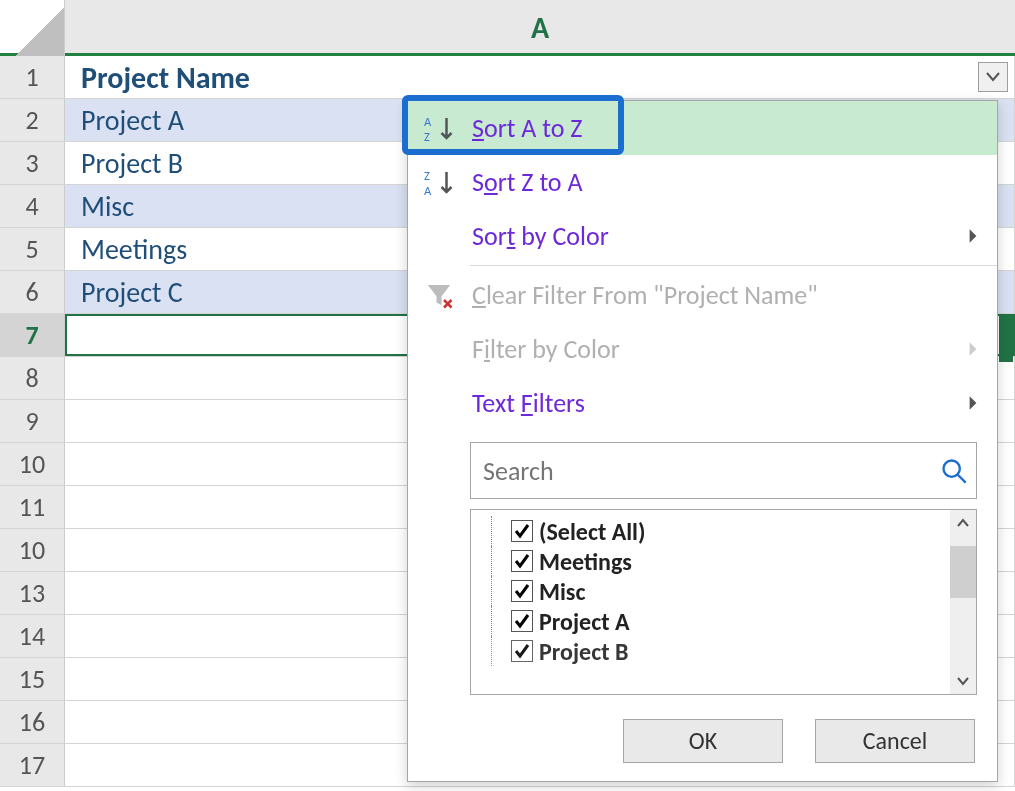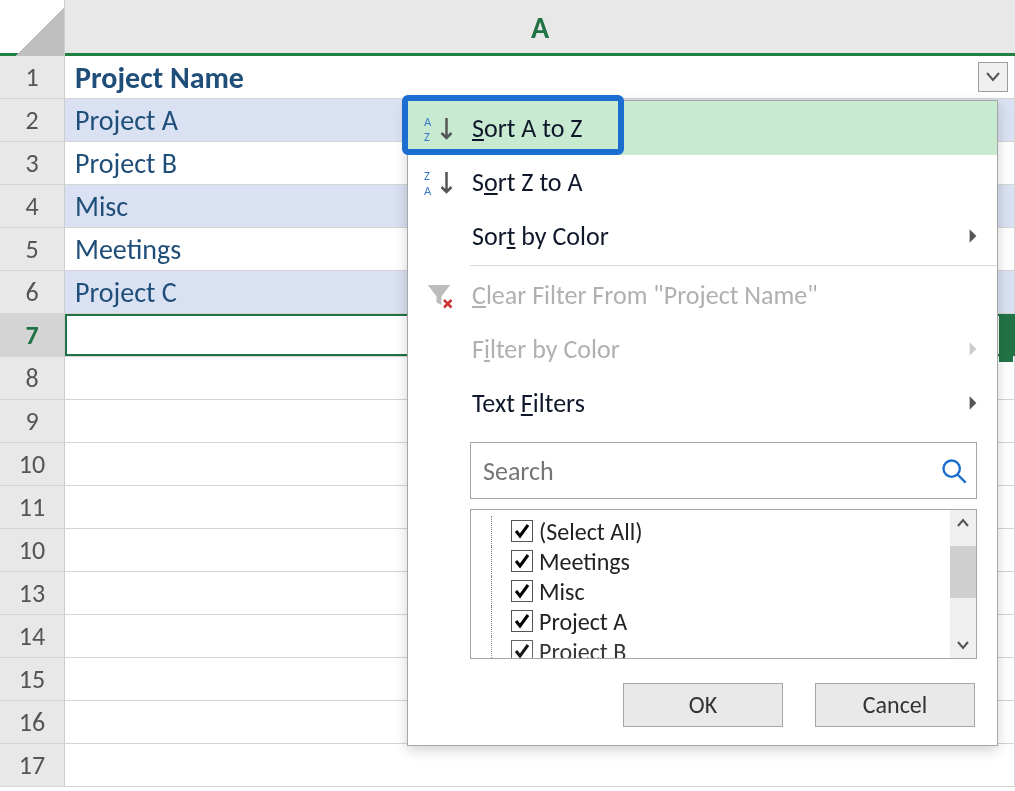--- a/index.html
+++ b/index.html
@@ -55,21 +55,21 @@
     line-height: 43px;
     font-size: 26px;
   }
   .row.active .row-header {
     font-weight: bold;
     color: #217346;
     background: #d4d4d4;
   }
   .cell {
     flex: 1;
-    padding: 0 10px;
+    padding: 0 16px;
     line-height: 43px;
     font-size: 28px;
     color: #1f4e79;
     border-right: 1px solid #d4d4d4;
     background: #fff;
     position: relative;
     white-space: nowrap;
     overflow: hidden;
   }
   .cell.header-cell {
@@ -125,21 +125,21 @@
   .menu-item .icon-slot {
     width: 30px;
     height: 30px;
     display: flex;
     align-items: center;
     justify-content: center;
     flex-shrink: 0;
   }
   .menu-item .label {
     flex: 1;
-    color: #0f172a;
+    color: #6d28d9;
   }
   .menu-item.disabled .label,
   .menu-item.disabled .icon-slot,
   .menu-item.disabled .submenu-arrow {
     color: #b0b0b0;
   }
   .menu-item .submenu-arrow {
     width: 12px; height: 18px;
     margin-right: 10px;
   }
@@ -175,22 +175,23 @@
     font-size: 26px;
     color: #777;
     font-family: inherit;
   }
   .search-wrap .search-icon { width: 28px; height: 28px; color: #1c6dd0; }
 
   
   .check-area {
     margin: 0 20px 0 62px;
     border: 1px solid #a6a6a6;
-    height: 150px;
-    display: flex;
+    height: 186px;
+    display: flex;
+    font-weight: bold;
   }
   .check-list {
     flex: 1;
     padding: 6px 4px 0 20px;
     overflow: hidden;
   }
   .check-item {
     display: flex;
     align-items: center;
     gap: 6px;

